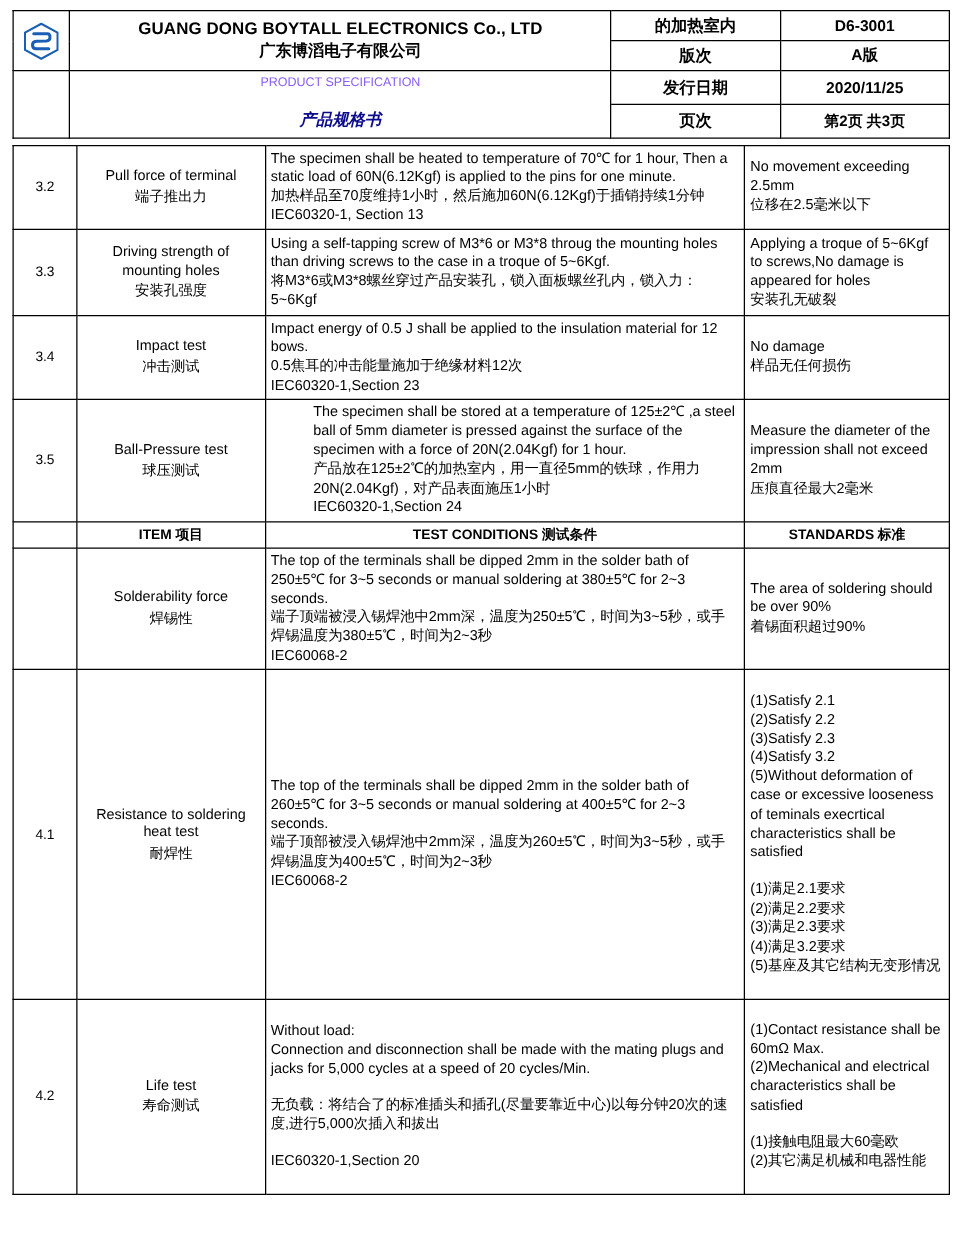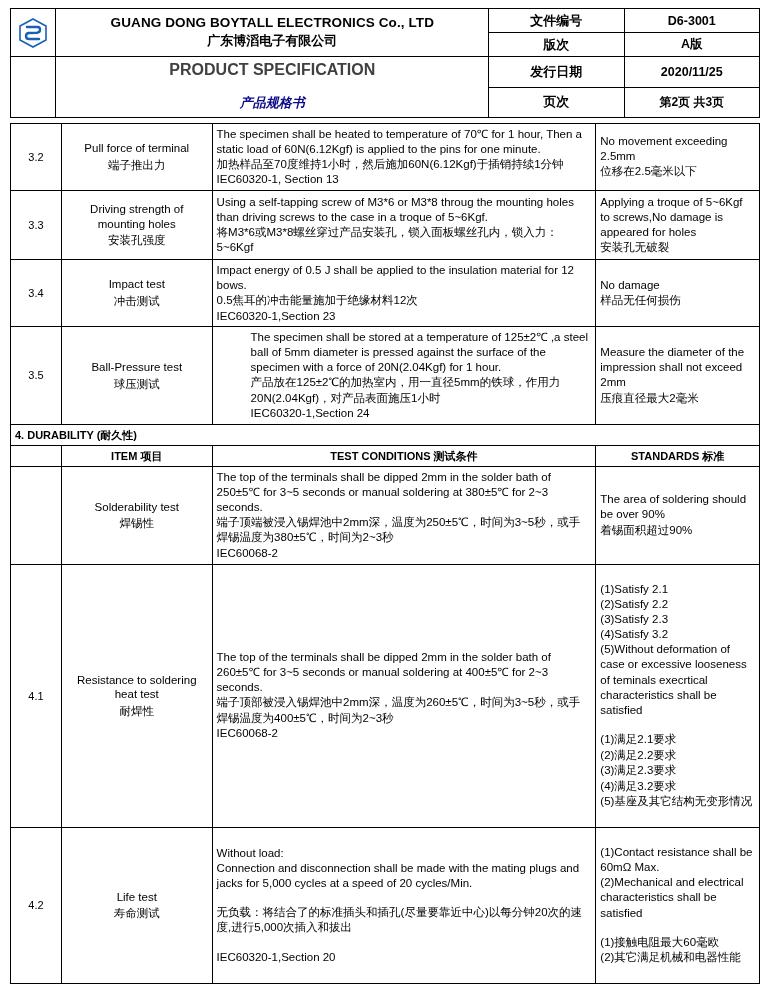--- a/index.html
+++ b/index.html
@@ -56,23 +56,23 @@
   .company-cn {
     font-size: 13px;
     font-weight: bold;
     margin-top: 2px;
   }
   .spec-cell {
     text-align: center;
     padding: 4px 0 5px 0 !important;
   }
   .spec-en {
-    font-size: 16px;
-    font-weight: bold;
-    color: #404040;
+    font-size: 10px;
+    font-weight: normal;
+    color: #8b5cf6;
   }
   .spec-cn {
     font-size: 13px;
     font-weight: bold;
     font-style: italic;
     color: #0b0b8c;
     margin-top: 15px;
   }
   .hdr-lbl {
     width: 127px;
@@ -151,21 +151,21 @@
           <svg width="30" height="30" viewBox="0 0 30 30" xmlns="http://www.w3.org/2000/svg">
             <polygon points="15,1 28,8 28,22 15,29 2,22 2,8" fill="none" stroke="#1a5fb4" stroke-width="1.6"></polygon>
             <path d="M9 9 L20 9 Q22 9 22 12 Q22 14.5 19 14.8 L11 15 Q8 15.2 8 18 Q8 21 11 21 L21 21" fill="none" stroke="#1a5fb4" stroke-width="2.4" stroke-linecap="round"></path>
           </svg>
         </div>
       </td>
       <td class="company-cell" rowspan="2">
         <div class="company-en">GUANG DONG BOYTALL ELECTRONICS Co., LTD</div>
         <div class="company-cn">广东博滔电子有限公司</div>
       </td>
-      <td class="hdr-lbl">文件编号</td>
+      <td class="hdr-lbl">的加热室内</td>
       <td class="hdr-val">D6-3001</td>
     </tr>
     <tr>
       <td class="hdr-lbl">版次</td>
       <td class="hdr-val">A版</td>
     </tr>
     <tr>
       <td class="logo-cell" rowspan="2" style="border-top:1px solid #000;"></td>
       <td class="spec-cell" rowspan="2">
         <div class="spec-en">PRODUCT SPECIFICATION</div>
@@ -244,35 +244,32 @@
         <p class="en">The specimen shall be stored at a temperature of 125±2℃ ,a steel ball of 5mm diameter is pressed against the surface of the specimen with a force of 20N(2.04Kgf) for 1 hour.</p>
         <p class="cn">产品放在125±2℃的加热室内，用一直径5mm的铁球，作用力20N(2.04Kgf)，对产品表面施压1小时</p>
         <p class="iec">IEC60320-1,Section 24</p>
       </td>
       <td class="c-std std">
         <p class="en">Measure the diameter of the impression shall not exceed 2mm</p>
         <p class="cn">压痕直径最大2毫米</p>
       </td>
     </tr>
 
-    <tr class="section-row">
-      <td colspan="4">4. DURABILITY (耐久性)</td>
-    </tr>
 
     <tr class="colhdr">
       <td class="c-no"></td>
       <td class="c-item">ITEM 项目</td>
       <td class="c-cond" style="vertical-align:middle;text-align:center;margin-top:44px;">TEST CONDITIONS 测试条件</td>
       <td class="c-std" style="vertical-align:middle;text-align:center;">STANDARDS 标准</td>
     </tr>
 
     <tr>
       <td class="c-no"></td>
       <td class="c-item">
-        <div class="item-en">Solderability test</div>
+        <div class="item-en">Solderability force</div>
         <div class="item-cn">焊锡性</div>
       </td>
       <td class="c-cond cond nowrap-clip" style="height:76px;">
         <p class="en">The top of the terminals shall be dipped 2mm in the solder bath of 250±5℃ for 3~5 seconds or manual soldering at 380±5℃ for 2~3 seconds.</p>
         <p class="cn">端子顶端被浸入锡焊池中2mm深，温度为250±5℃，时间为3~5秒，或手焊锡温度为380±5℃，时间为2~3秒</p>
         <p class="iec">IEC60068-2</p>
       </td>
       <td class="c-std std" style="vertical-align:middle;">
         <p class="en">The area of soldering should be over 90%</p>
         <p class="cn">着锡面积超过90%</p>

